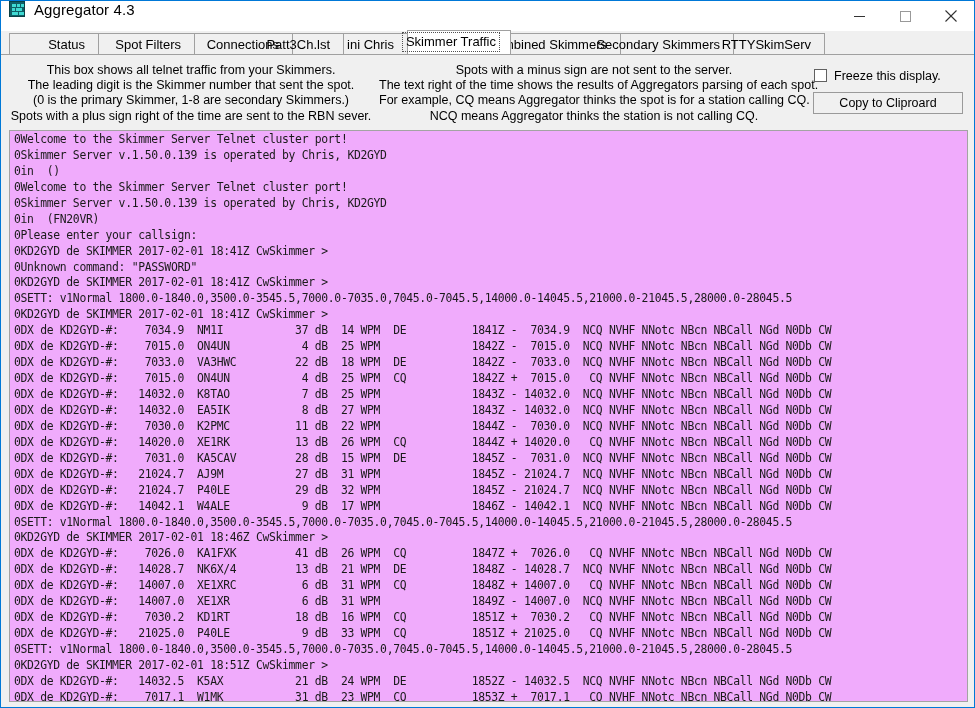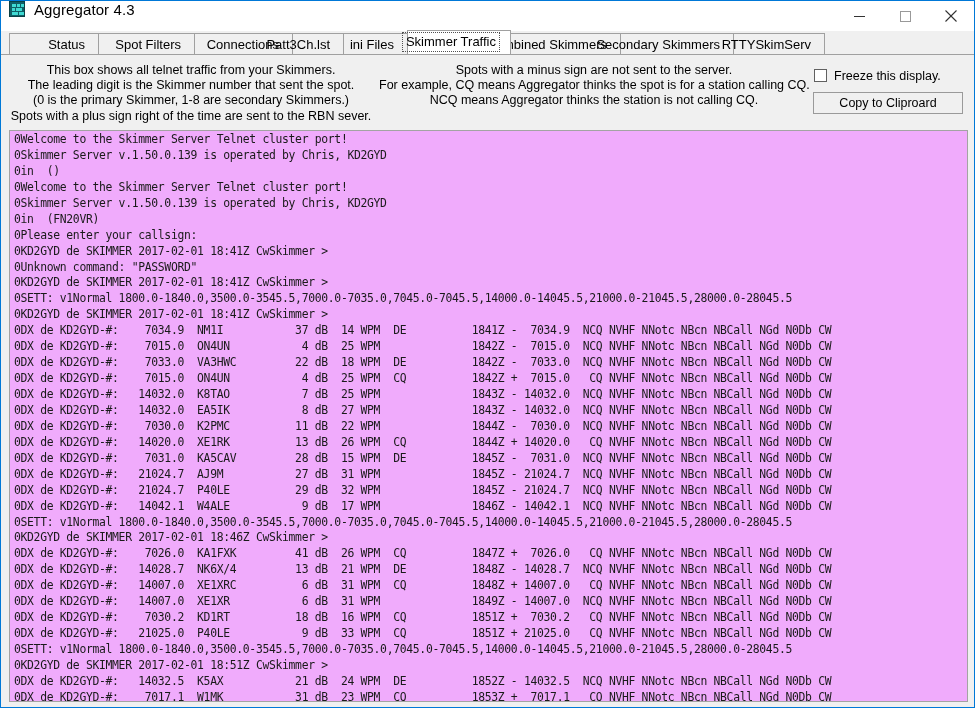--- a/index.html
+++ b/index.html
@@ -248,21 +248,21 @@
     <div class="tab" style="width:97px">
         <span class="tab-inner">Spot Filters</span>
       </div>
     <div class="tab" style="width:99px">
         <span class="tab-inner">Connections</span>
       </div>
     <div class="tab" style="width:52px">
         <span class="tab-inner">Patt3Ch.lst</span>
       </div>
     <div class="tab" style="width:65px">
-        <span class="tab-inner">ini Files</span>
+        <span class="tab-inner">ini Chris</span>
       </div>
     <div class="tab active" style="width:104px">
         <span class="tab-inner">Skimmer Traffic</span>
       </div>
     <div class="tab" style="width:111px">
         <span class="tab-inner">Combined Skimmers</span>
       </div>
     <div class="tab" style="width:114px">
         <span class="tab-inner">Secondary Skimmers</span>
       </div>
@@ -273,20 +273,21 @@
 
   <div class="infopanel">
     <div class="info-col left">
       <div>This box shows all telnet traffic from your Skimmers.</div>
       <div>The leading digit is the Skimmer number that sent the spot.</div>
       <div>(0 is the primary Skimmer, 1-8 are secondary Skimmers.)</div>
       <div>Spots with a plus sign right of the time are sent to the RBN sever.</div>
     </div>
     <div class="info-col right">
       <div>Spots with a minus sign are not sent to the server.</div>
+      <div>The text right of the time shows the results of Aggregators parsing of each spot.</div>
       <div>For example, CQ means Aggregator thinks the spot is for a station calling CQ.</div>
       <div>NCQ means Aggregator thinks the station is not calling CQ.</div>
     </div>
   </div>
 
   <div class="freeze-row">
     <span class="chk"></span>
     <span>Freeze this display.</span>
   </div>
 

